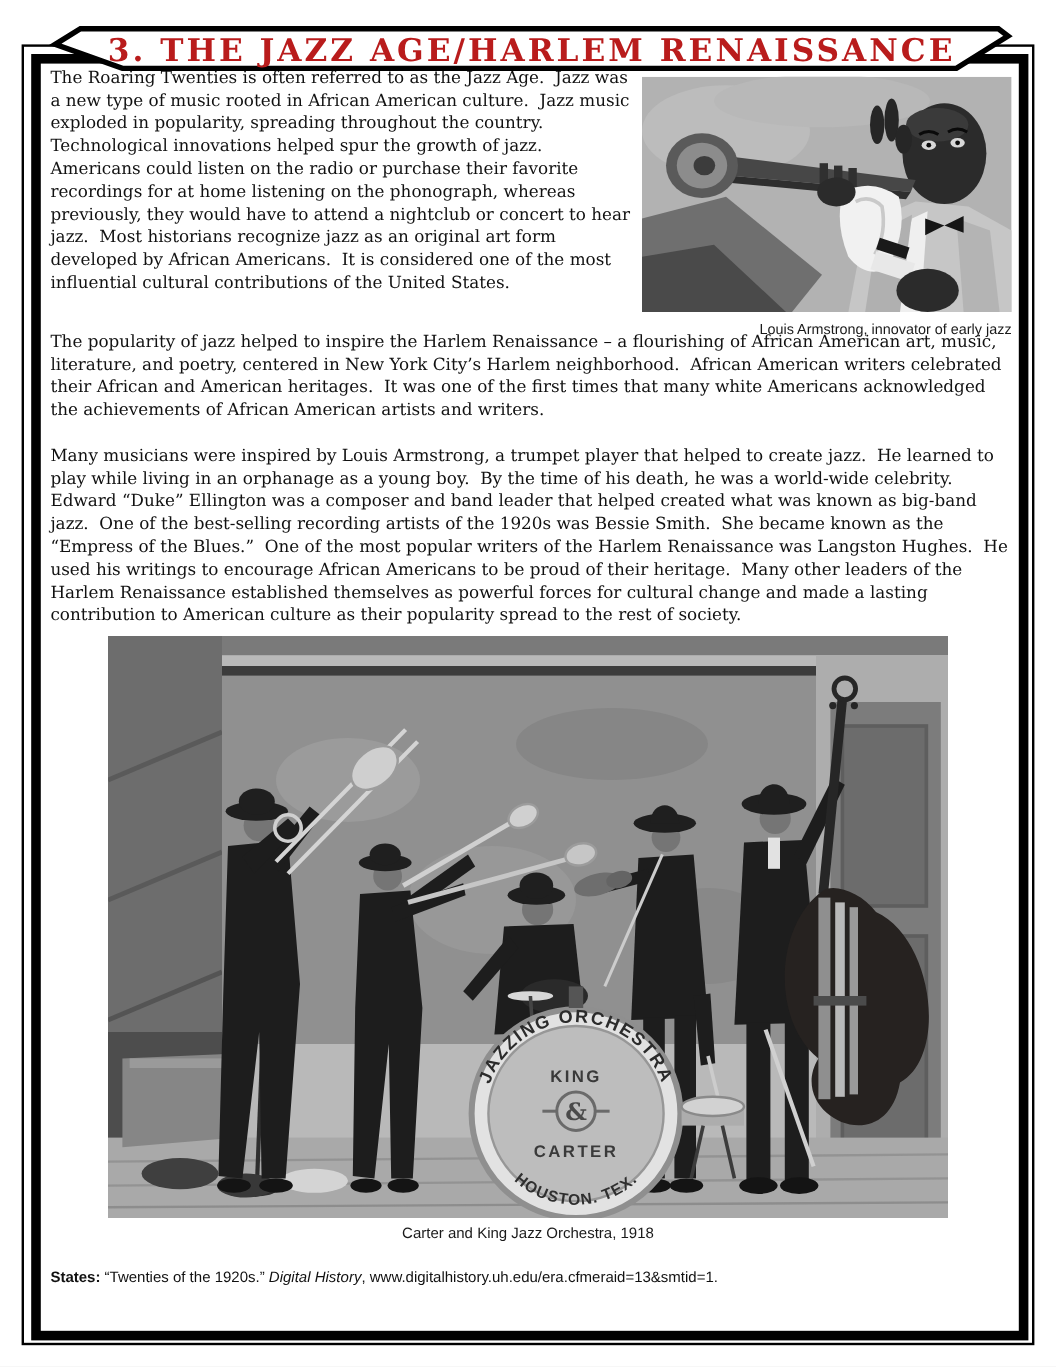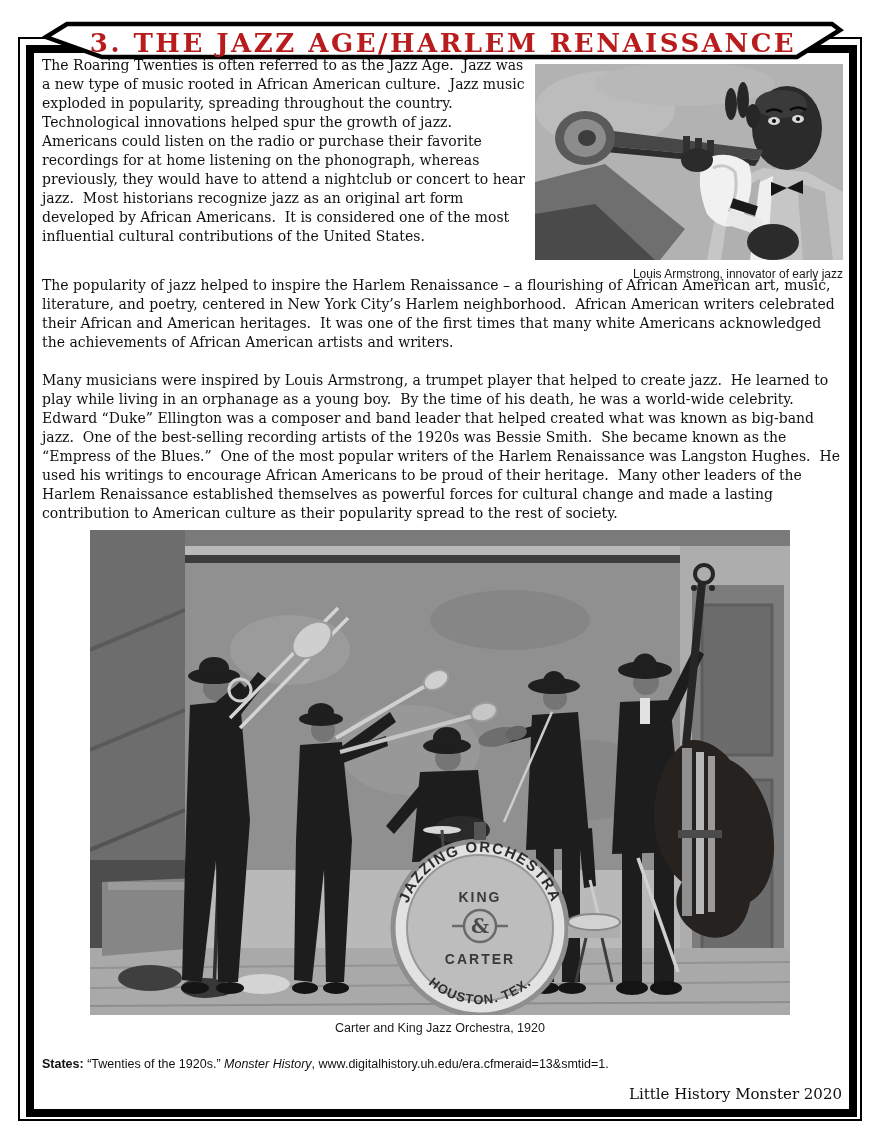--- a/index.html
+++ b/index.html
@@ -230,19 +230,18 @@
       <text font-family="Liberation Sans, sans-serif" font-size="13" font-weight="bold" fill="#2f2f2f" letter-spacing="1">
         <textPath href="#drumArcBottom" startOffset="50%" text-anchor="middle">HOUSTON. TEX.</textPath>
       </text>
 
       <rect x="478" y="392" width="52" height="16" fill="#adadad"></rect>
       <ellipse cx="504" cy="392" rx="26" ry="8" fill="#d2d2d2" stroke="#8a8a8a" stroke-width="2"></ellipse>
       <line x1="496" y1="408" x2="486" y2="452" stroke="#3c3c3c" stroke-width="3"></line>
       <line x1="512" y1="408" x2="522" y2="452" stroke="#3c3c3c" stroke-width="3"></line>
     </svg>
   </figure>
-  <div class="band-caption">Carter and King Jazz Orchestra, 1920</div>
-
-  <div class="source"><span class="src-label">States: </span><span>“Twenties of the 1920s.” </span><span class="src-work">Monster History</span><span>, www.digitalhistory.uh.edu/era.cfmeraid=13&amp;smtid=1.</span></div>
-
-  <div class="credit">Little History Monster 2020</div>
+  <div class="band-caption">Carter and King Jazz Orchestra, 1918</div>
+
+  <div class="source"><span class="src-label">States: </span><span>“Twenties of the 1920s.” </span><span class="src-work">Digital History</span><span>, www.digitalhistory.uh.edu/era.cfmeraid=13&amp;smtid=1.</span></div>
+
 
 </div>
 
 </body></html>

